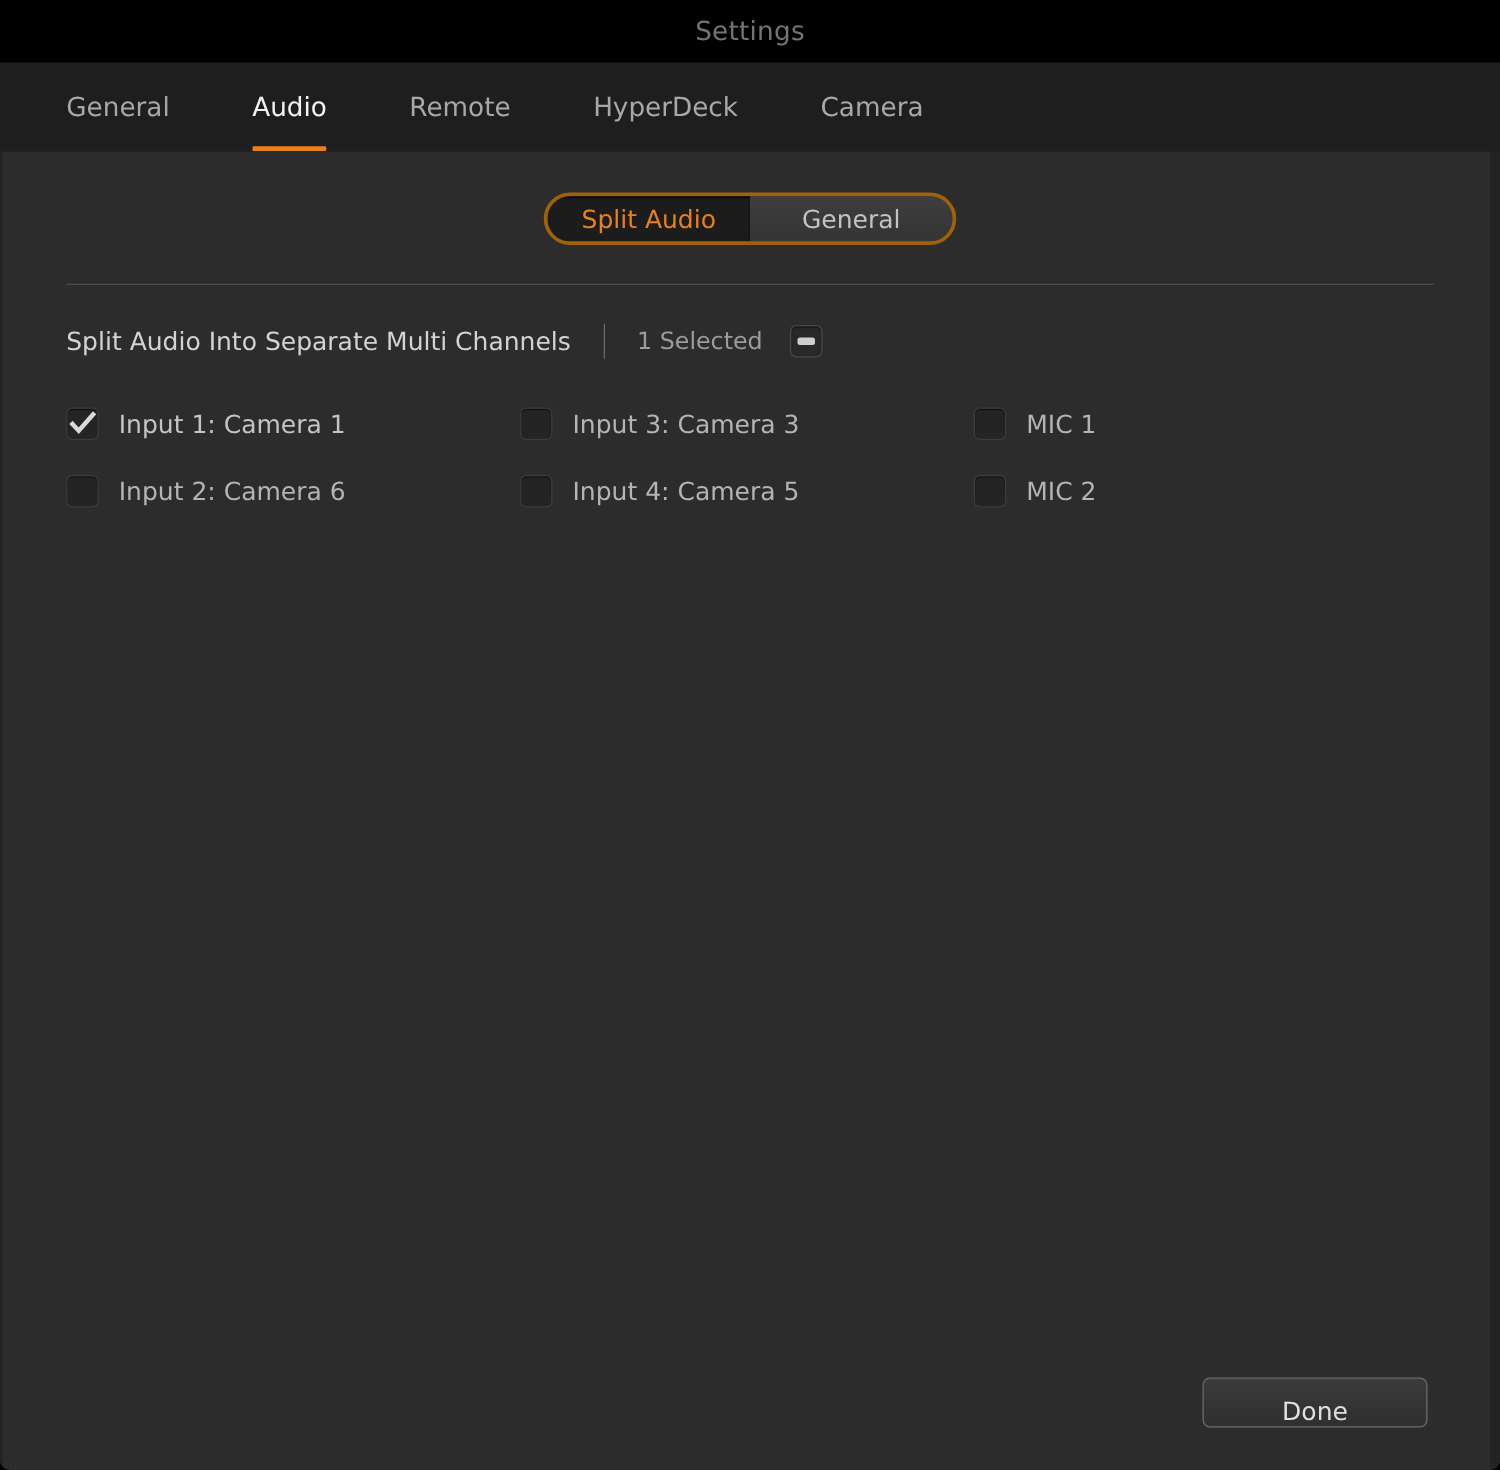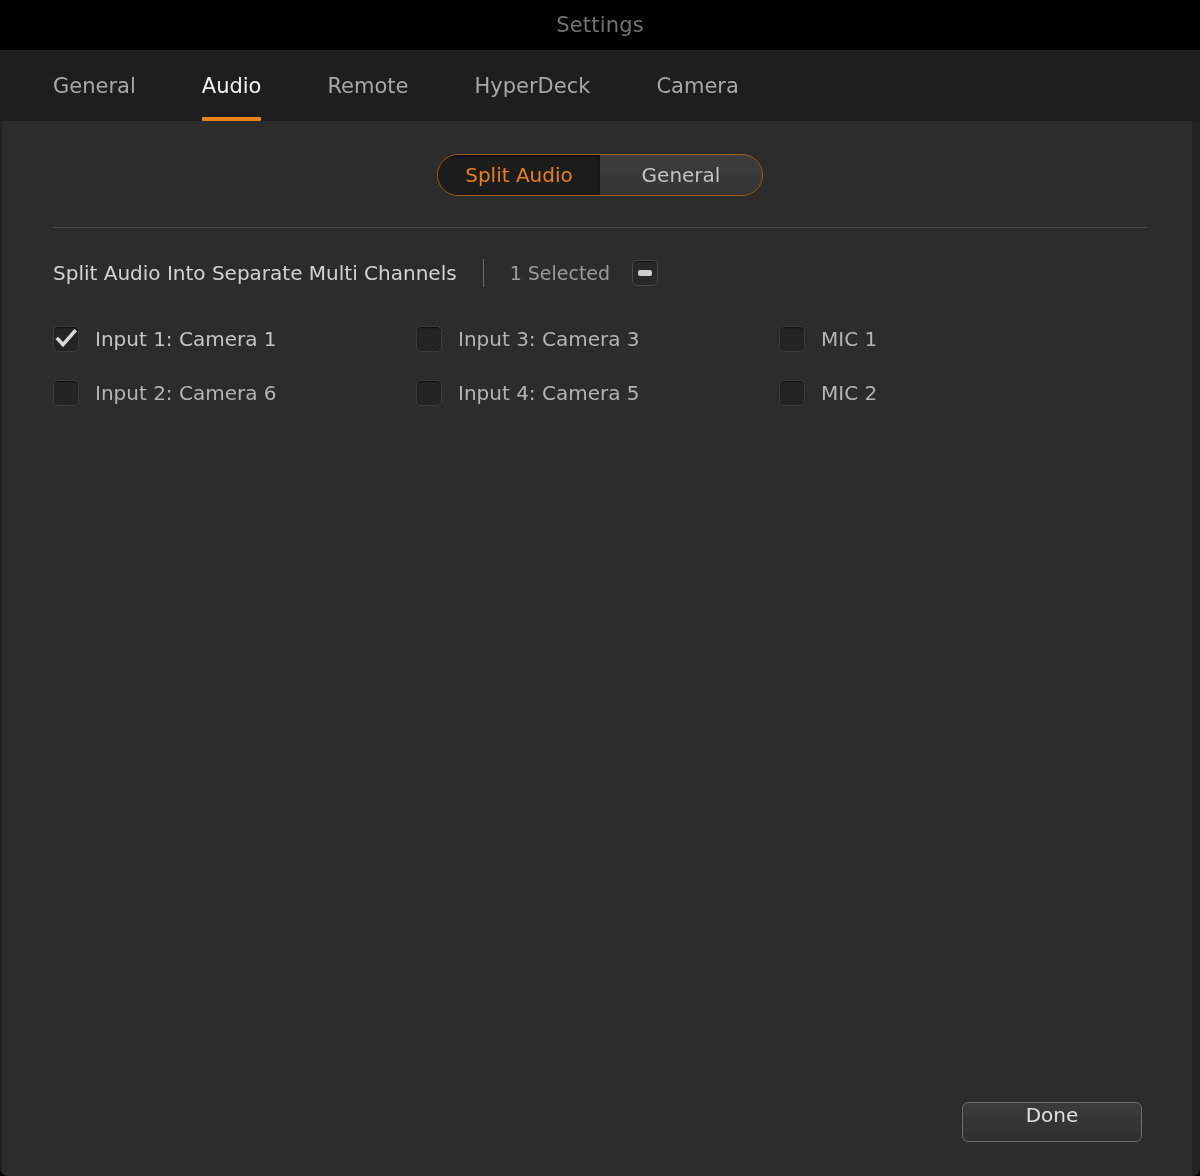--- a/index.html
+++ b/index.html
@@ -99,21 +99,21 @@
     left: 0; top: 33px;
     width: 1200px;
     display: flex;
     justify-content: center;
   }
   .segmented {
     display: flex;
     height: 42px;
     border-radius: 21px;
     overflow: hidden;
-    border: 1px solid #a16207;
+    border: 3px solid #a16207;
     background: #3a3a3a;
   }
   .segment {
     display: flex;
     align-items: center;
     justify-content: center;
     font-size: 20px;
     cursor: pointer;
     padding: 0 26px;
     min-width: 162px;
@@ -223,21 +223,21 @@
   .done-btn {
     position: absolute;
     left: 962px;
     top: 981px;
     width: 180px;
     height: 40px;
     border-radius: 6px;
     background: linear-gradient(#3b3b3b, #2f2f2f);
     border: 1px solid #6e6e6e;
     display: flex;
-    align-items: flex-start;
+    align-items: flex-end;
     justify-content: center;
     color: #e0e0e0;
     font-size: 20px;
     cursor: pointer;
   }
 </style>
 </head>
 <body>
 
 <div id="app">

